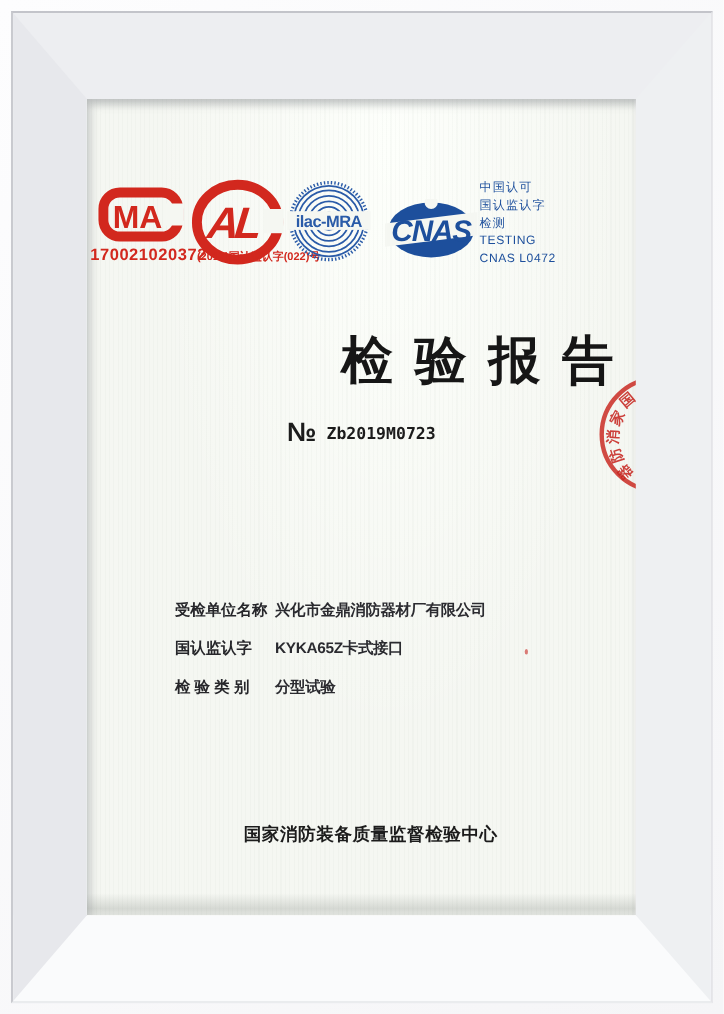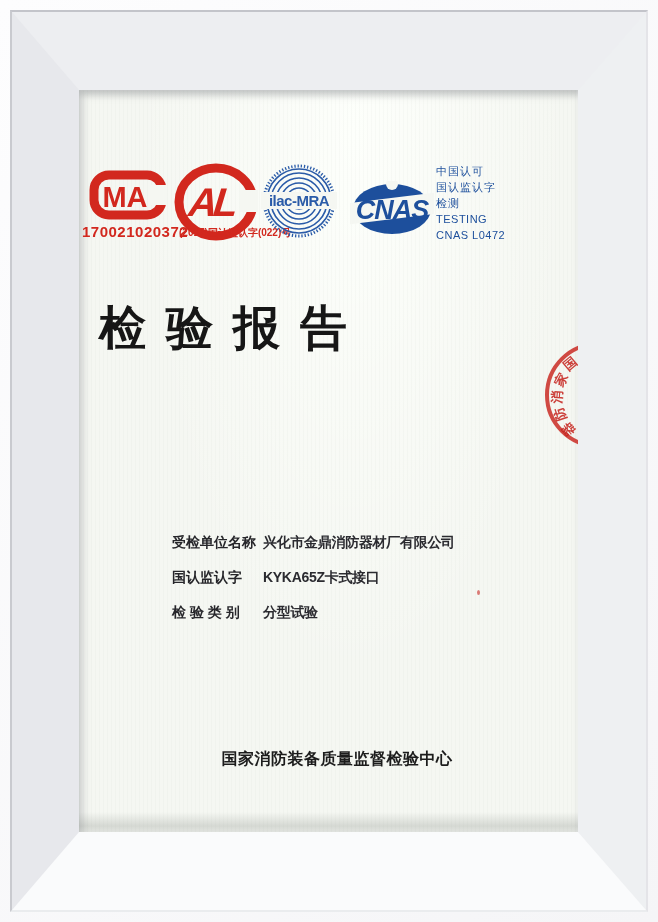--- a/index.html
+++ b/index.html
@@ -24,30 +24,30 @@
     background:linear-gradient(180deg,rgba(140,146,140,0) 0,rgba(140,146,140,0.30) 70%,rgba(170,175,170,0.20) 100%);}
   
   .badge{position:absolute;}
   .cma-num{position:absolute;left:3px;top:133px;font-size:15px;font-weight:bold;
     color:#d2281e;letter-spacing:0.5px;}
   .cal-cert{position:absolute;left:100px;top:136px;font-size:10px;font-weight:bold;color:#d2281e;}
   .cnas-txt{position:absolute;left:357px;top:73px;font-size:11px;font-weight:normal;
     color:#1d4f9c;line-height:16px;letter-spacing:1px;}
   .cnas-txt .en{letter-spacing:0.5px;}
   
-  .doc-title{position:absolute;left:0;right:0;top:207px;text-align:left;
+  .doc-title{position:absolute;left:0;right:0;top:207px;text-align:right;
     font-size:47px;font-weight:bold;color:#161616;letter-spacing:20px;text-indent:20px;}
   .report-no{position:absolute;left:182px;top:290px;color:#1c1c1c;}
   .report-no .sym{font-size:24px;font-weight:bold;vertical-align:middle;}
   .report-no .val{font-size:15px;font-weight:bold;margin-left:9px;
     font-family:"DejaVu Sans Mono","Liberation Mono",monospace;vertical-align:middle;}
-  .fields{position:absolute;left:93px;top:444px;}
+  .fields{position:absolute;left:80px;top:444px;}
   .field-row{display:flex;margin-bottom:17px;height:18px;align-items:baseline;}
   .field-label{width:91px;font-size:14px;font-weight:bold;color:#26262a;flex:0 0 91px;}
-  .field-value{font-size:14px;font-weight:bold;color:#2b2b30;letter-spacing:-0.3px;}
+  .field-value{font-size:14px;font-weight:bold;color:#2b2b30;letter-spacing:-0.3px;margin-top:12px;}
   .footer-line{position:absolute;left:0;right:0;top:659px;text-align:center;
     font-size:16px;font-weight:bold;color:#1c1c1c;letter-spacing:0.5px;padding-left:17px;}
   
   .stamp{position:absolute;left:466px;top:252px;width:98px;height:98px;border-radius:50%;
     border:4px solid rgba(200,35,28,0.82);}
   .stamp span{position:absolute;font-size:13px;font-weight:bold;color:rgba(198,38,32,0.88);}
   .stamp .c0{left:15px;top:9px;transform:rotate(-40deg);}
   .stamp .c1{left:6px;top:25px;transform:rotate(-62deg);}
   .stamp .c2{left:2px;top:42px;transform:rotate(-86deg);}
   .stamp .c3{left:5px;top:59px;transform:rotate(-108deg);}
@@ -110,20 +110,23 @@
     <div class="cnas-txt">
       <div>中国认可</div>
       <div>国认监认字</div>
       <div>检测</div>
       <div class="en">TESTING</div>
       <div class="en">CNAS L0472</div>
     </div>
 
     <div class="doc-title">检验报告</div>
 
+    <div class="report-no">
+      <span class="sym">№</span><span class="val">Zb2019M0723</span>
+    </div>
 
     <div class="stamp">
       <span class="c0">国</span>
       <span class="c1">家</span>
       <span class="c2">消</span>
       <span class="c3">防</span>
       <span class="c4">器</span>
     </div>
 
     <div class="fields">

